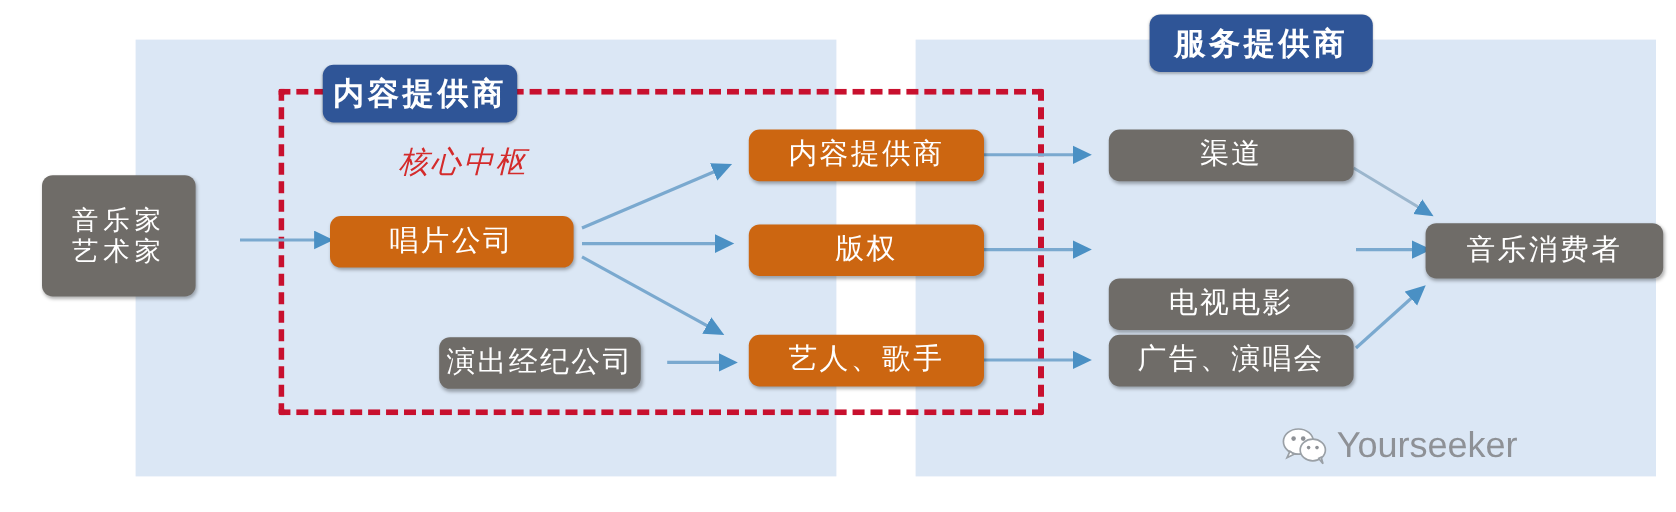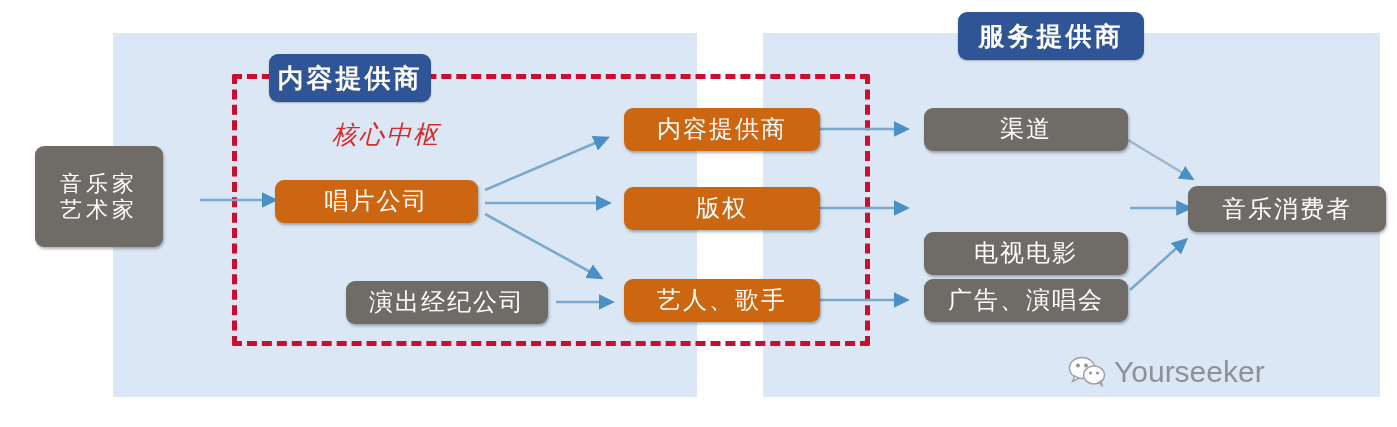--- a/index.html
+++ b/index.html
@@ -131,21 +131,21 @@
 
   <div class="node gray" style="left:35px; top:146px; width:128px; height:101px; font-size:22px; letter-spacing:4px;">
     <span class="line">音乐家</span>
     <span class="line">艺术家</span>
   </div>
 
   <div class="node orange" style="left:275px; top:180px; width:203px; height:43px;font-family:Liberation Serif, serif;">
     <span class="line">唱片公司</span>
   </div>
 
-  <div class="node gray" style="left:346px; top:281px; width:202px; height:43px;">
+  <div class="node gray" style="left:366px; top:281px; width:168px; height:43px;">
     <span class="line">演出经纪公司</span>
   </div>
 
   <div class="node orange" style="left:624px; top:108px; width:196px; height:43px;">
     <span class="line">内容提供商</span>
   </div>
 
   <div class="node orange" style="left:624px; top:187px; width:196px; height:43px;">
     <span class="line">版权</span>
   </div>

